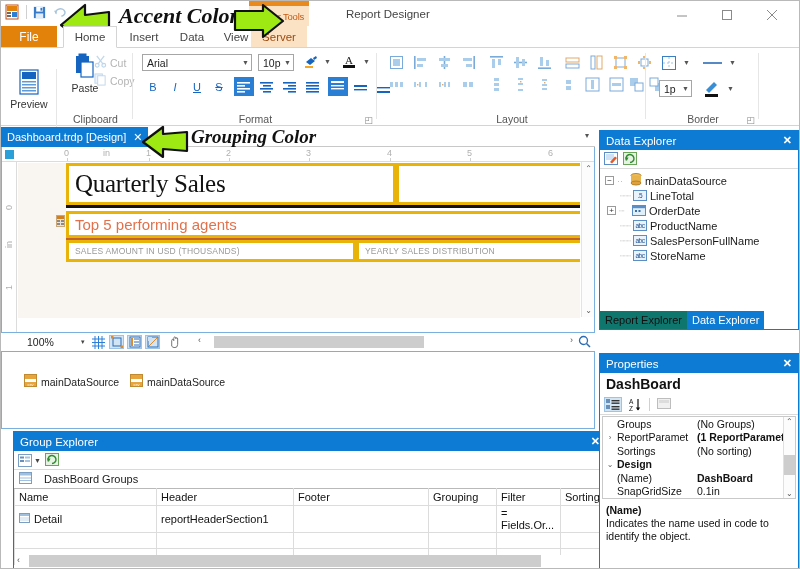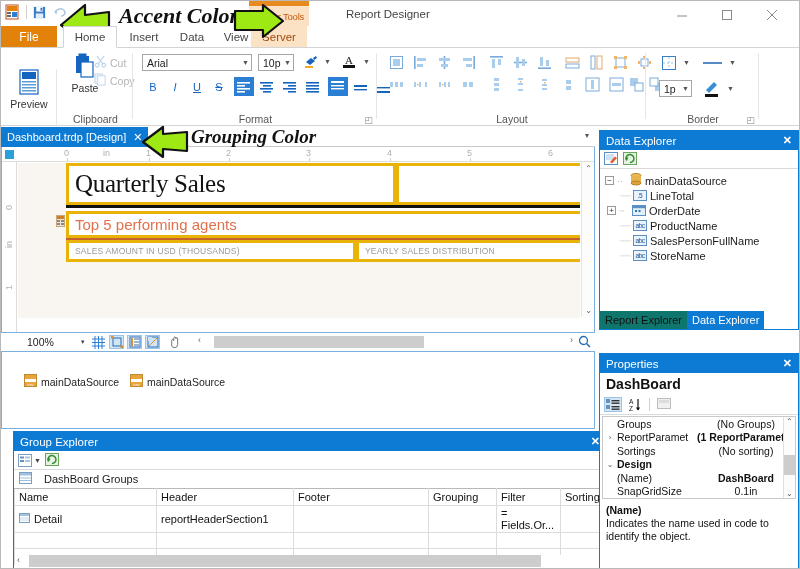--- a/index.html
+++ b/index.html
@@ -132,21 +132,21 @@
   .de-tab { height:18px; padding:0 5px; display:flex; align-items:center; font-size:11px; color:#111; background:#0f766e; }
   .de-tab.active { background:#0d7bd4; color:#fff; }
 
   .pr-panel { top:352px; width:200px; height:268px; border:1px solid #0d7bd4; }
   .pr-obj { height:22px; display:flex; align-items:center; padding:0 6px; font-size:14px; font-weight:bold; color:#111; }
   .pr-toolbar { height:20px; border-bottom:1px solid #dadada; display:flex; align-items:center; gap:5px; padding:0 4px; }
   .pr-grid { position:relative; height:83px; border:1px solid #c9c9c9; margin:1px 2px 0 2px; overflow:hidden; background:#fff; }
   .pr-row { display:flex; height:13.5px; align-items:center; font-size:10.5px; }
   .pr-exp { width:14px; text-align:center; color:#666; font-size:8px; }
   .pr-key { width:80px; color:#111; overflow:hidden; white-space:nowrap; }
-  .pr-val { flex:1; color:#111; overflow:hidden; white-space:nowrap;text-align:center; }
+  .pr-val { flex:1; color:#111; overflow:hidden; white-space:nowrap; }
   .pr-row.cat .pr-key { font-weight:bold; }
   .pr-row.sel .pr-val { font-weight:bold; }
   .pr-scroll { position:absolute; right:0; top:0; width:12px; height:100%; background:#fcfcfc; border-left:1px solid #e0e0e0; }
   .pr-sthumb { position:absolute; left:0; top:38px; width:12px; height:20px; background:#cdcdcd; }
   .pr-desc { margin:3px 3px 0 3px; font-size:10.5px; color:#111; padding:2px 3px; line-height:1.25; }
 
   
   .arrow { position:absolute; }
   .anno-text { position:absolute; font-family:"Liberation Serif", serif; font-style:italic; font-weight:bold;
                color:#111; white-space:nowrap; }

